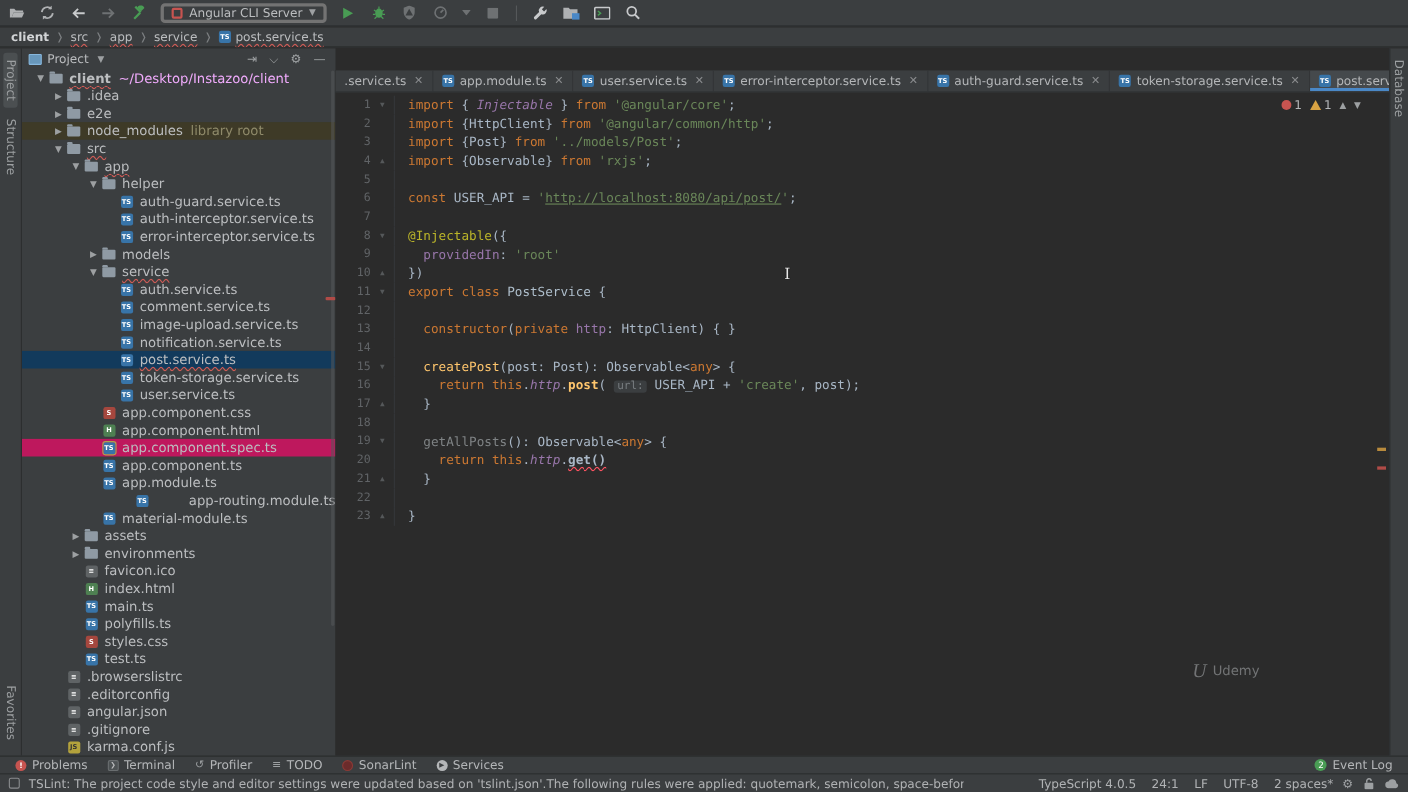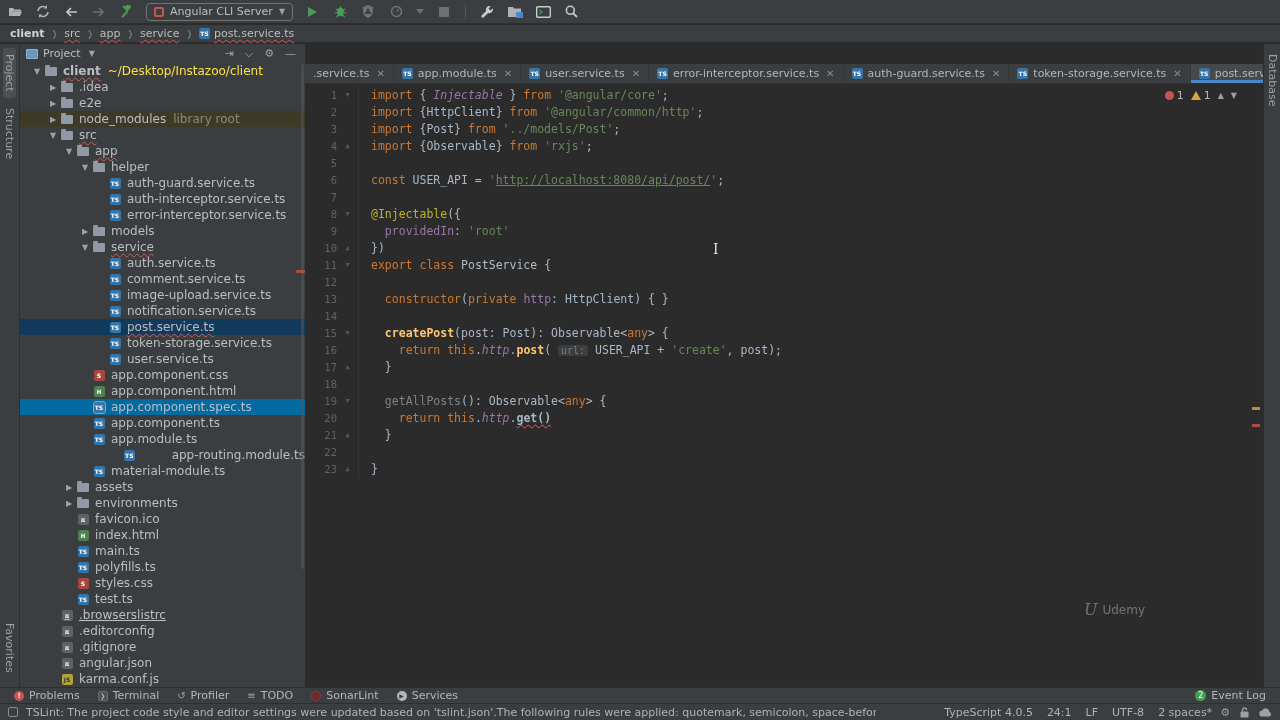--- a/index.html
+++ b/index.html
@@ -5,21 +5,21 @@
   * { margin:0; padding:0; box-sizing:border-box; }
   html,body { width:1280px; height:720px; overflow:hidden; background:#2b2b2b;
     font-family:"DejaVu Sans", "Liberation Sans", sans-serif; }
   .window { position:absolute; inset:0; width:1280px; height:720px; background:#2b2b2b; }
 
   
   .toolbar { position:absolute; top:0; left:0; right:0; height:24px; background:#3b3e40;
     border-bottom:1px solid #2c2e2f; display:flex; align-items:center; padding:0 6px; gap:10px; }
   .tb-ico { width:18px; height:18px; display:flex; align-items:center; justify-content:center; flex:0 0 auto; }
   .tb-sep { width:1px; height:14px; background:#55585a; margin:0 2px; }
-  .runcfg { display:flex; align-items:center; gap:6px; border:1px solid #737373; border-radius:4px;
+  .runcfg { display:flex; align-items:center; gap:6px; border:3px solid #737373; border-radius:4px;
     height:18px; padding:0 7px; color:#bbbdbf; font-size:11px; }
   .runcfg .sq { width:10px; height:10px; border:2px solid #c75450; border-radius:2px; background:#3b3e40; }
   .runcfg .car { color:#9da0a2; font-size:8px; }
   svg.ic { display:block; }
 
   
   .breadcrumbs { position:absolute; top:25px; left:0; right:0; height:18px; background:#3b3e40;
     display:flex; align-items:center; padding-left:10px; font-size:11px; color:#bbbdbf; gap:4px;
     border-bottom:1px solid #2c2e2f; }
   .bc-item { display:flex; align-items:center; gap:4px; }
@@ -43,25 +43,25 @@
   .project { width:285px; background:#3b3e40; display:flex; flex-direction:column; position:relative; }
   .proj-head { height:19px; display:flex; align-items:center; padding:0 6px; font-size:11px; color:#bbbdbf; gap:5px; }
   .proj-head .ph-ico { width:12px; height:10px; background:#6897bb; border-radius:1px; border:1px solid #87b7dd; }
   .proj-head .grow { flex:1; }
   .ph-btn { color:#9da0a2; font-size:11px; padding:0 3px; }
   .tree { flex:1; overflow:hidden; position:relative; font-size:12px; color:#bcbec0; }
   .trow { height:16px; display:flex; align-items:center; white-space:nowrap; }
   .trow .chev { width:14px; text-align:center; color:#9da0a2; font-size:8px; flex:0 0 auto; }
   .trow .fico { width:14px; margin-right:5px; flex:0 0 auto; display:flex; justify-content:center; }
   .trow .lbl { line-height:14px; }
-  .trow .sfx { color:#fde047; margin-left:7px; }
+  .trow .sfx { color:#f0abfc; margin-left:7px; }
   .trow.hl-sel { background:#123a5c; }
   .trow.hl-lib { background:#3e3a27; }
   .trow.hl-lib .sfx { color:#8f8a6a; }
-  .trow.hl-test { background:#0369a1; }
+  .trow.hl-test { background:#be185d; }
   .fold-ico { width:12px; height:9px; background:#8f9aa4; border-radius:1px; position:relative; }
   .fold-ico:before { content:""; position:absolute; top:-2px; left:0; width:5px; height:2px; background:#8f9aa4;
     border-radius:1px 1px 0 0; }
   .chip { min-width:11px; height:11px; border-radius:2px; font-size:6px; font-weight:bold; color:#fff;
     display:flex; align-items:center; justify-content:center; padding:0 1px;
     font-family:"DejaVu Sans", sans-serif; }
   .chip-ts { background:#3874a8; }
   .chip-spec { background:#3874a8; outline:1px solid #b0a24e; }
   .chip-css { background:#a5473e; }
   .chip-html { background:#4e8052; }
@@ -89,21 +89,21 @@
     border-right:1px solid #35373a; margin-right:0; position:relative; }
   .g-cur { color:#a7a9ab; }
   .code { padding-left:12px; color:#a9b7c6; }
   .tk-k { color:#cc7832; }
   .tk-t { color:#a9b7c6; }
   .tk-s { color:#6a8759; }
   .tk-l { color:#6a8759; text-decoration:underline; }
   .tk-a { color:#bbb529; }
   .tk-f { color:#9876aa; }
   .tk-fi { color:#9876aa; font-style:italic; }
-  .tk-d { color:#ffc66d; font-weight:bold; }
+  .tk-d { color:#ffc66d; font-weight:normal; }
   .tk-c { color:#ffc66d; font-weight:bold; }
   .tk-g { color:#7f8385; }
   .tk-e { color:#a9b7c6; font-weight:bold; text-decoration:underline; text-decoration-style:wavy;
     text-decoration-color:#ff5261; text-decoration-thickness:1px; text-underline-offset:2px; }
   .tk-h { background:#3b3e40; color:#787d80; border-radius:3px; padding:0 3px; font-size:10px; }
   .tk-imp { color:#9876aa; font-style:italic; }
   .tk-cl { color:#aebecb; font-weight:normal; }
   .caret { display:inline-block; width:2px; height:13px; background:#c8c8c8; vertical-align:-2px; }
 
   .inspect { position:absolute; top:5px; right:26px; display:flex; align-items:center; gap:7px;
@@ -529,47 +529,47 @@
             </span>
             <span class="lbl">styles.css</span>
           </div>
           <div class="trow" style="padding-left: 42px;">
             <span class="chev"></span>
             <span class="fico">
               <span class="chip chip-ts">TS</span>
             </span>
             <span class="lbl">test.ts</span>
           </div>
-          <div class="trow" style="padding-left: 26px; text-decoration: underline;">
+          <div class="trow" style="padding-left: 26px;">
             <span class="chev"></span>
             <span class="fico">
               <span class="chip chip-misc">≡</span>
             </span>
             <span class="lbl">.browserslistrc</span>
           </div>
           <div class="trow" style="padding-left: 26px;">
             <span class="chev"></span>
             <span class="fico">
               <span class="chip chip-misc">≡</span>
             </span>
             <span class="lbl">.editorconfig</span>
           </div>
           <div class="trow" style="padding-left: 26px;">
             <span class="chev"></span>
             <span class="fico">
               <span class="chip chip-misc">≡</span>
             </span>
+            <span class="lbl">angular.json</span>
+          </div>
+          <div class="trow" style="padding-left: 26px;">
+            <span class="chev"></span>
+            <span class="fico">
+              <span class="chip chip-misc">≡</span>
+            </span>
             <span class="lbl">.gitignore</span>
-          </div>
-          <div class="trow" style="padding-left: 26px;">
-            <span class="chev"></span>
-            <span class="fico">
-              <span class="chip chip-misc">≡</span>
-            </span>
-            <span class="lbl">angular.json</span>
           </div>
           <div class="trow" style="padding-left: 26px;">
             <span class="chev"></span>
             <span class="fico">
               <span class="chip chip-js">JS</span>
             </span>
             <span class="lbl">karma.conf.js</span>
           </div>
         </div>
       <div class="proj-scroll"></div>

